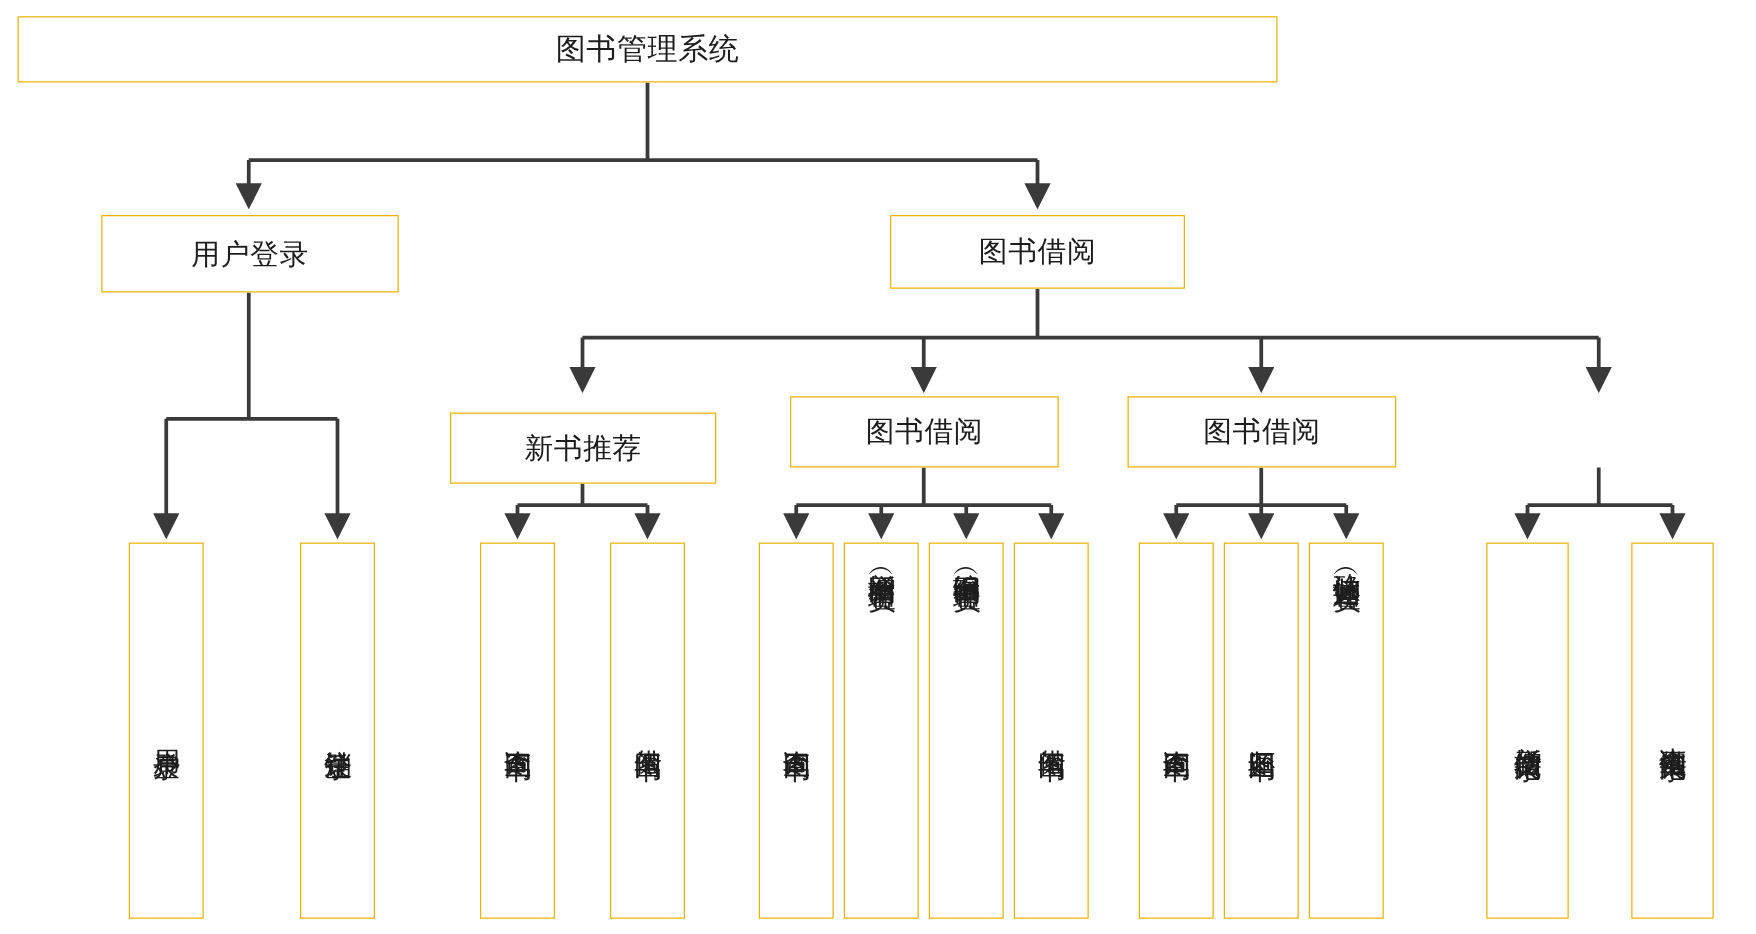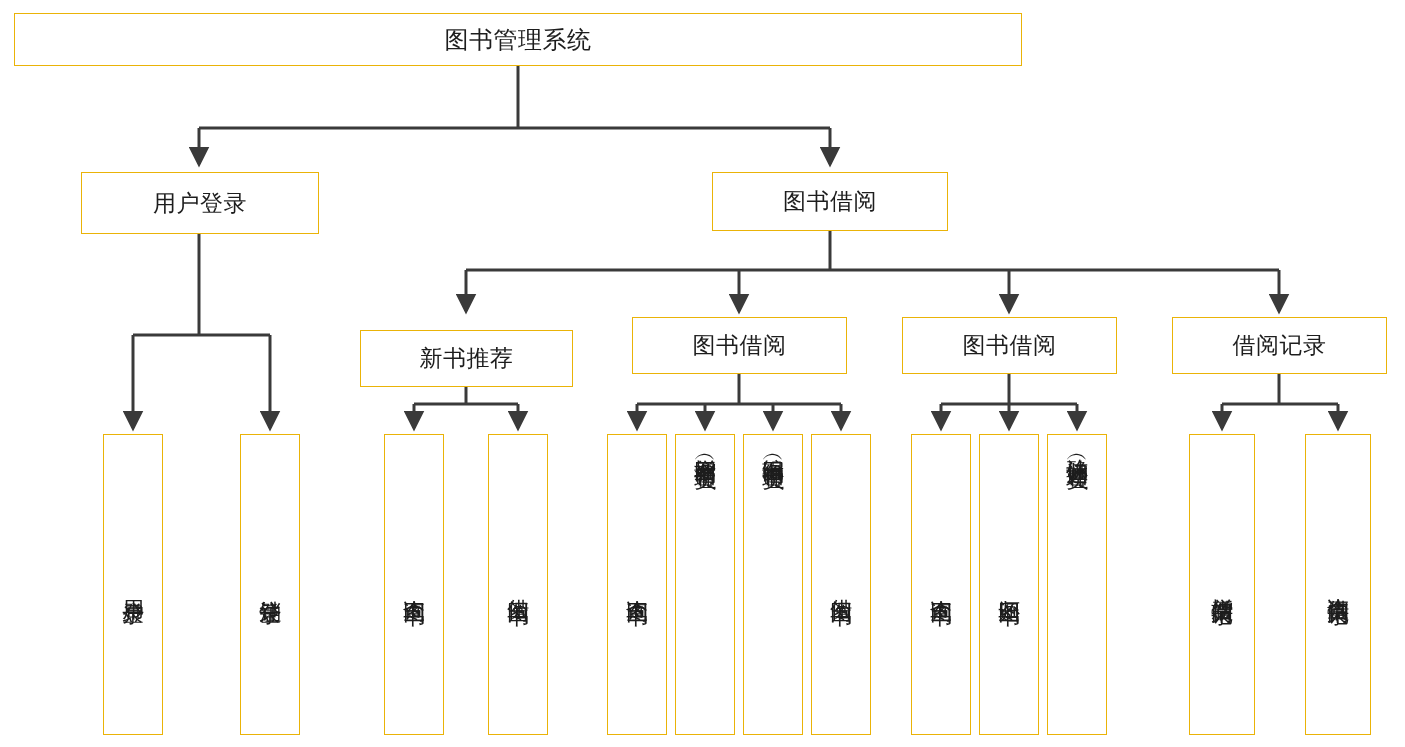--- a/index.html
+++ b/index.html
@@ -140,23 +140,20 @@
 
   <div class="node horiz" style="left:360px; top:330px; width:213px; height:57px;">
     <span class="node-label">新书推荐</span>
   </div>
   <div class="node horiz" style="left:632px; top:317px; width:215px; height:57px;align-items:center;">
     <span class="node-label">图书借阅</span>
   </div>
   <div class="node horiz" style="left:902px; top:317px; width:215px; height:57px;">
     <span class="node-label">图书借阅</span>
   </div>
-  <div class="node horiz" style="left:1172px; top:317px; width:215px; height:57px;">
-    <span class="node-label">借阅记录</span>
-  </div>
 
   <div class="node leaf" style="left:103px; top:434px; width:60px; height:301px;">
     <span class="node-label">用户登录</span>
   </div>
   <div class="node leaf" style="left:240px; top:434px; width:60px; height:301px;">
     <span class="node-label">注销登录</span>
   </div>
 
   <div class="node leaf" style="left:384px; top:434px; width:60px; height:301px;">
     <span class="node-label">查询图书</span>

